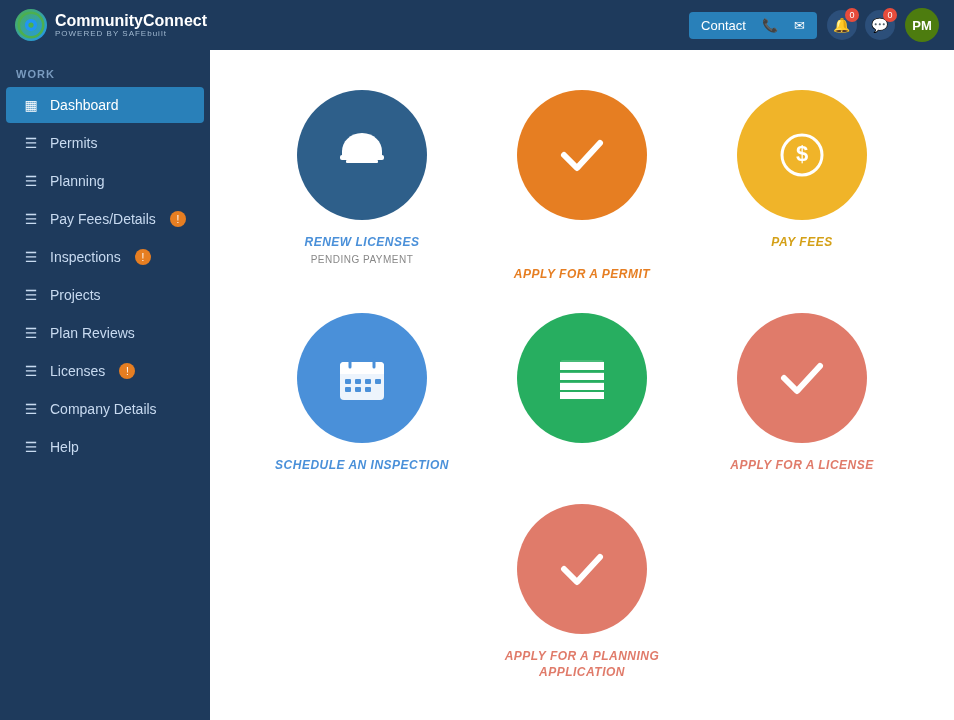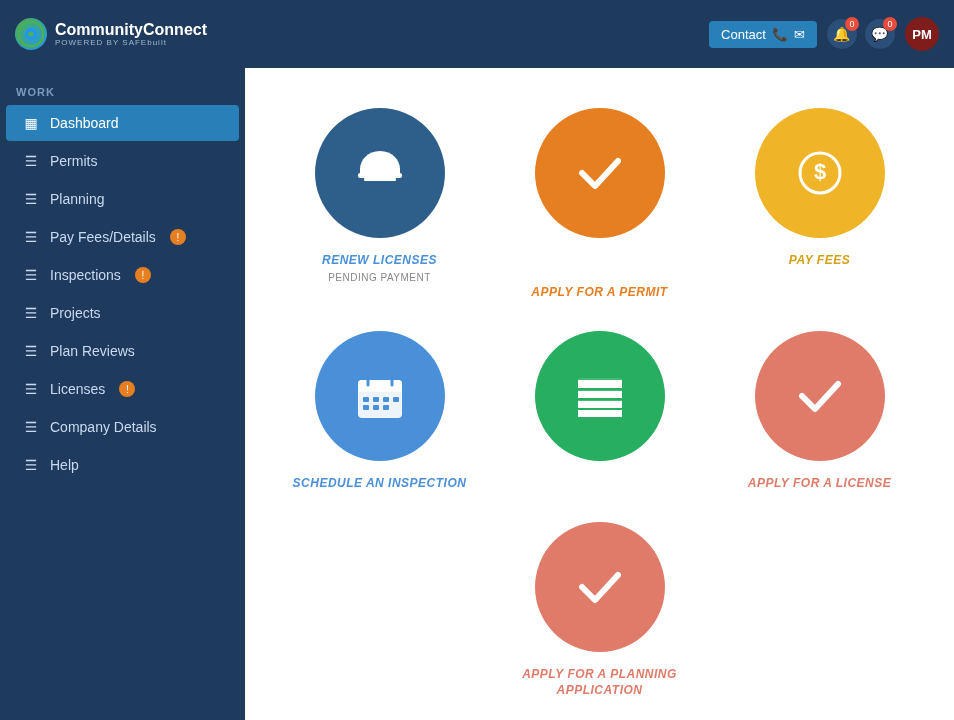--- a/index.html
+++ b/index.html
@@ -1,21 +1,21 @@
 <!DOCTYPE html>
 <html><head>
   <meta charset="utf-8">
   <style>
     * { box-sizing: border-box; margin: 0; padding: 0; }
     body { font-family: Arial, sans-serif; background: #f0f0f0; display: flex; flex-direction: column; height: 720px; width: 954px; overflow: hidden; }
 
     
     .header {
       background: #1e3a5c;
-      height: 68px;
+      height: 50px;
       display: flex;
       align-items: center;
       justify-content: space-between;
       padding: 0 15px;
       flex-shrink: 0;
     }
     .logo-area {
       display: flex;
       align-items: center;
       gap: 8px;
@@ -33,21 +33,21 @@
 
     .header-right { display: flex; align-items: center; gap: 10px; }
     .contact-btn {
       background: #2980b9;
       color: white;
       border: none;
       border-radius: 4px;
       padding: 6px 12px;
       font-size: 13px;
       cursor: pointer;
-      display: flex; align-items: center; gap: 6px;
+      display: flex; align-items: center; gap: 16px;
     }
     .notification-area { display: flex; gap: 8px; align-items: center; }
     .notif-icon {
       position: relative;
       width: 30px; height: 30px;
       background: #2c4f7a;
       border-radius: 50%;
       display: flex; align-items: center; justify-content: center;
       color: white; font-size: 14px; cursor: pointer;
     }
@@ -56,37 +56,37 @@
       top: -2px; right: -2px;
       background: #e74c3c;
       color: white;
       border-radius: 50%;
       width: 14px; height: 14px;
       font-size: 9px;
       display: flex; align-items: center; justify-content: center;
     }
     .avatar {
       width: 34px; height: 34px;
-      background: #7f1d1d;
+      background: #4d7c0f;
       border-radius: 50%;
       display: flex; align-items: center; justify-content: center;
       color: white; font-size: 13px; font-weight: bold; cursor: pointer;
     }
 
     
     .body-area {
       display: flex;
       flex: 1;
       overflow: hidden;
     }
 
     
     .sidebar {
       background: #1e3a5c;
-      width: 245px;
+      width: 210px;
       flex-shrink: 0;
       padding-top: 10px;
       display: flex;
       flex-direction: column;
     }
     .sidebar-section-label {
       color: #7a9bbf;
       font-size: 11px;
       font-weight: bold;
       padding: 8px 16px 6px;

